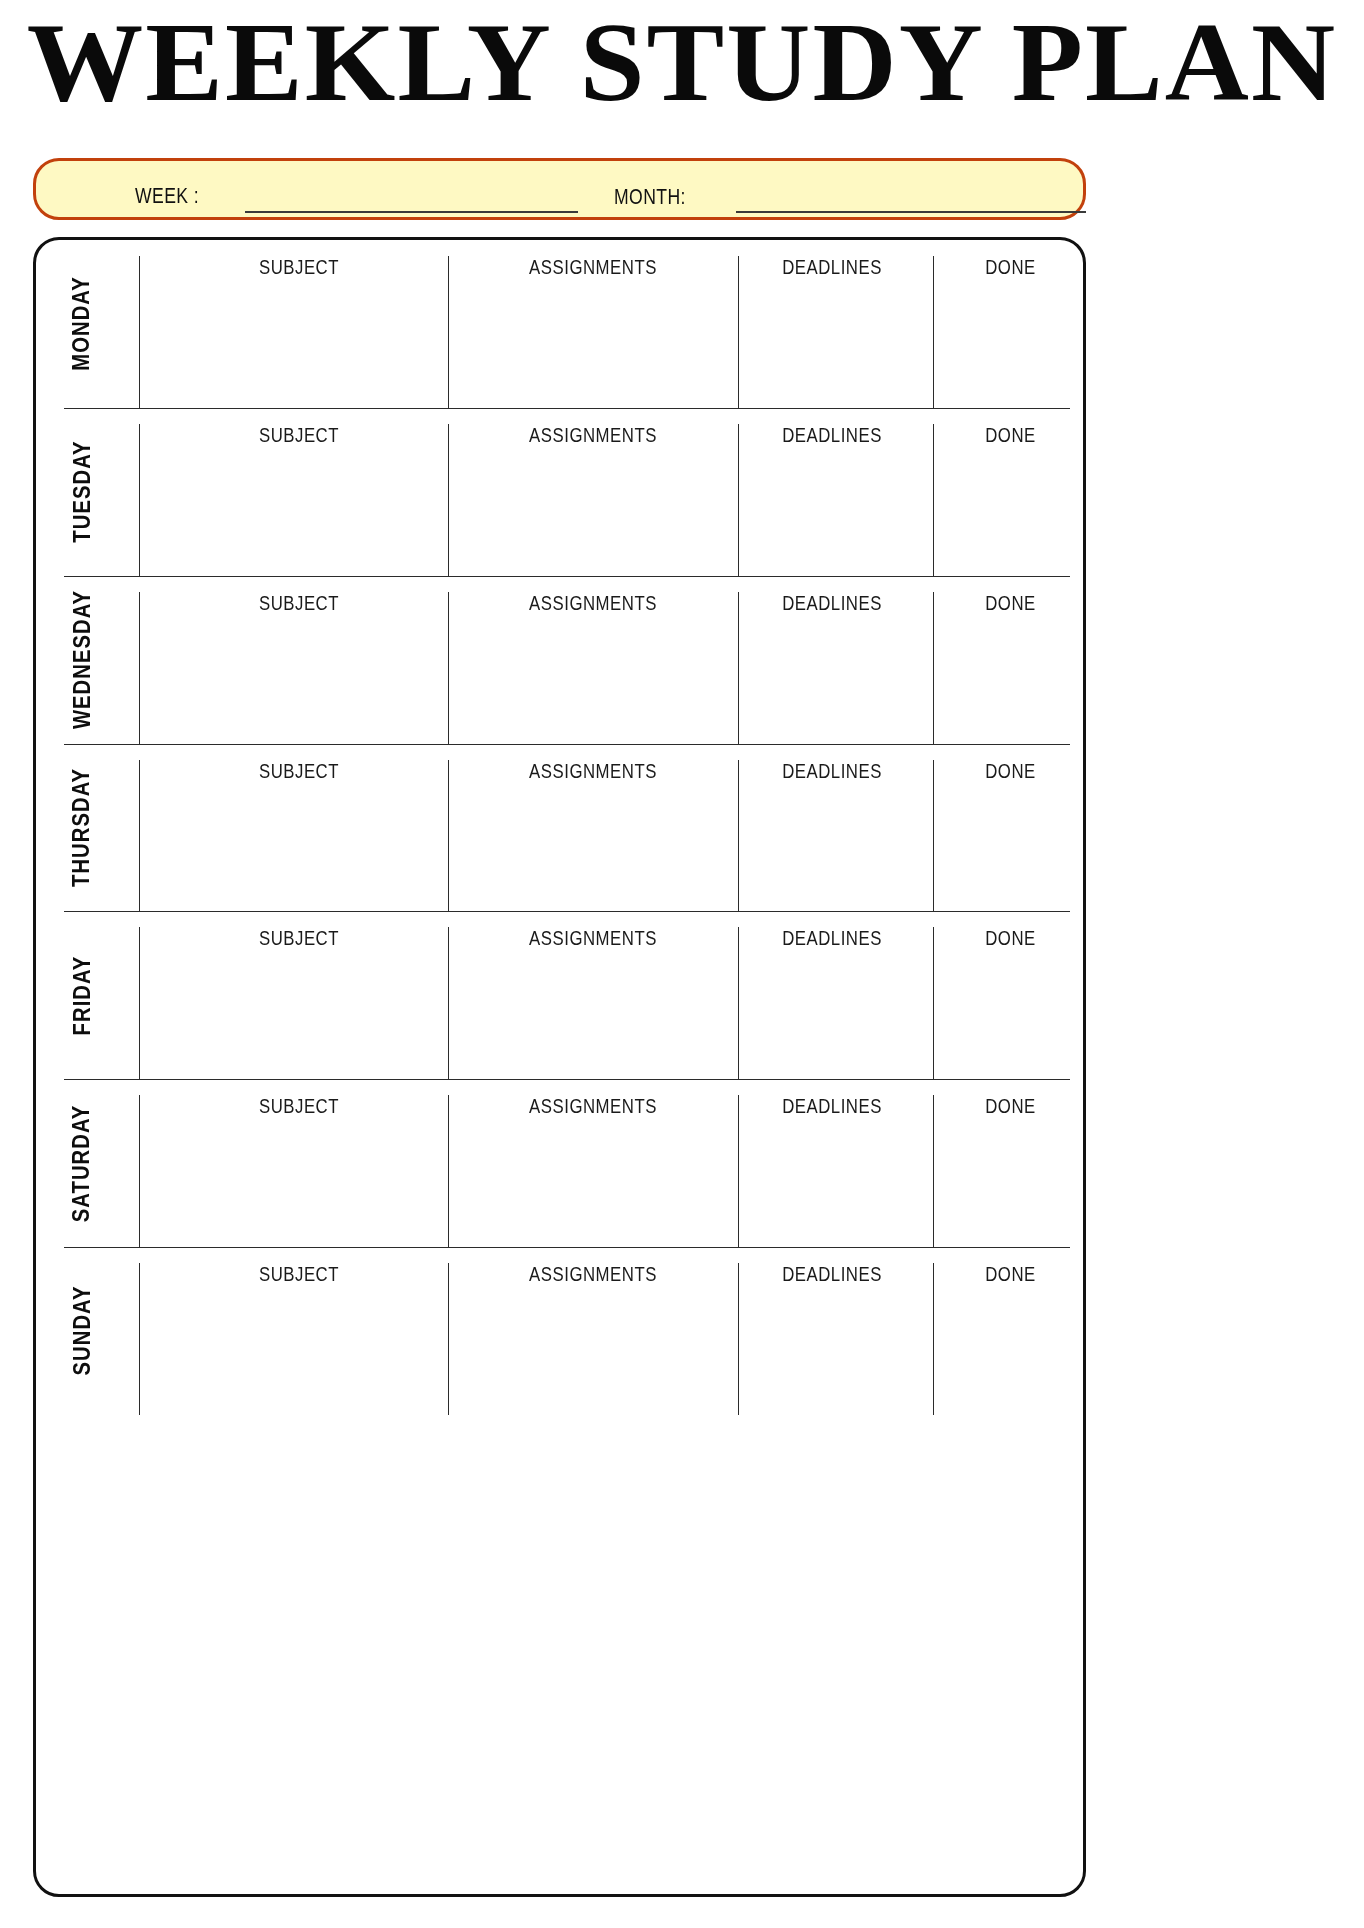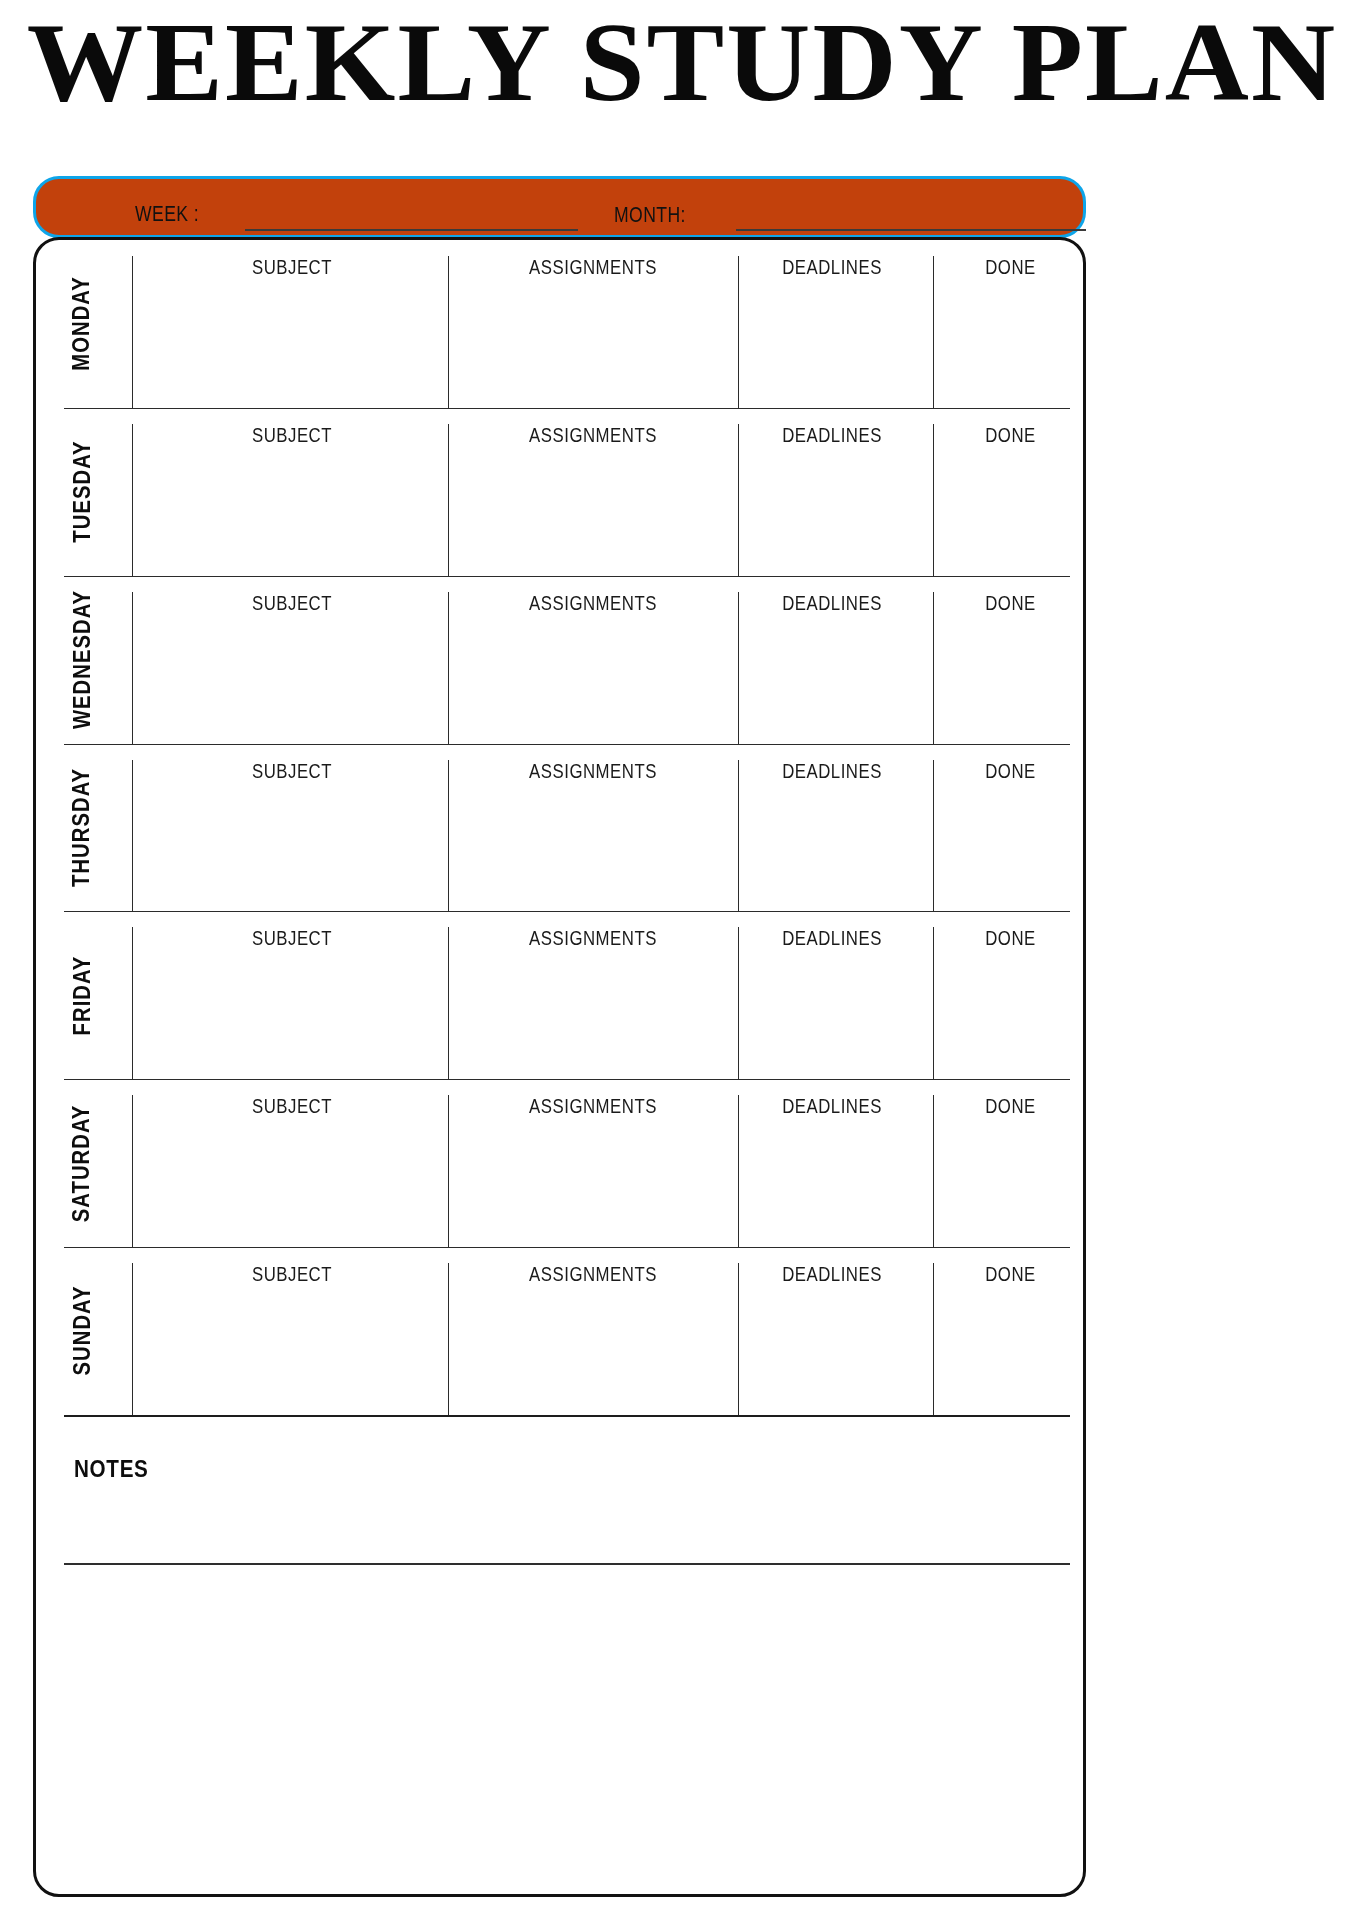--- a/index.html
+++ b/index.html
@@ -30,26 +30,26 @@
     transform: scaleX(1.04);
     transform-origin: center top;
     white-space: nowrap;
     color: #0a0a0a;
   }
 
   
   #header-card {
     position: absolute;
     left: 33px;
-    top: 176px;
+    top: 158px;
     width: 1053px;
     height: 62px;
-    border: 3px solid #0ea5e9;
+    border: 3px solid #c2410c;
     border-radius: 26px;
-    background: #c2410c;
+    background: #fef9c3;
   }
   #header-card .row {
     position: absolute;
     inset: 0;
   }
   .field-label {
     position: absolute;
     font-family: "Liberation Sans", sans-serif;
     font-weight: 400;
     font-size: 22px;
@@ -152,21 +152,21 @@
   }
   .cell::before {
     content: "";
     position: absolute;
     left: 0;
     top: 0;
     bottom: 0;
     width: 0;
     border-left: 1.6px solid #2b2b2b;
   }
-  .cell.c0 { left: 4px;   width: 320px; }
+  .cell.c0 { left: 11px;   width: 320px; }
   .cell.c1 { left: 320px; width: 290px; text-align: center; }
   .cell.c2 { left: 610px; width: 188px; }
   .cell.c3 { left: 798px; width: 155px; margin-left: 7px; }
 
   
   #notes {
     position: absolute;
     left: 0;
     top: 1175px;
     width: 1053px;
@@ -355,18 +355,14 @@
             <span class="cap">DEADLINES</span>
           </div>
         <div class="cell c3">
             <span class="cap">DONE</span>
           </div>
       </div>
     </div>
 
   </div>
 
-  <div id="notes">
-    <span id="notes-label">NOTES</span>
-    <div id="notes-rule"></div>
-  </div>
 
 </div>
 
 </body></html>

